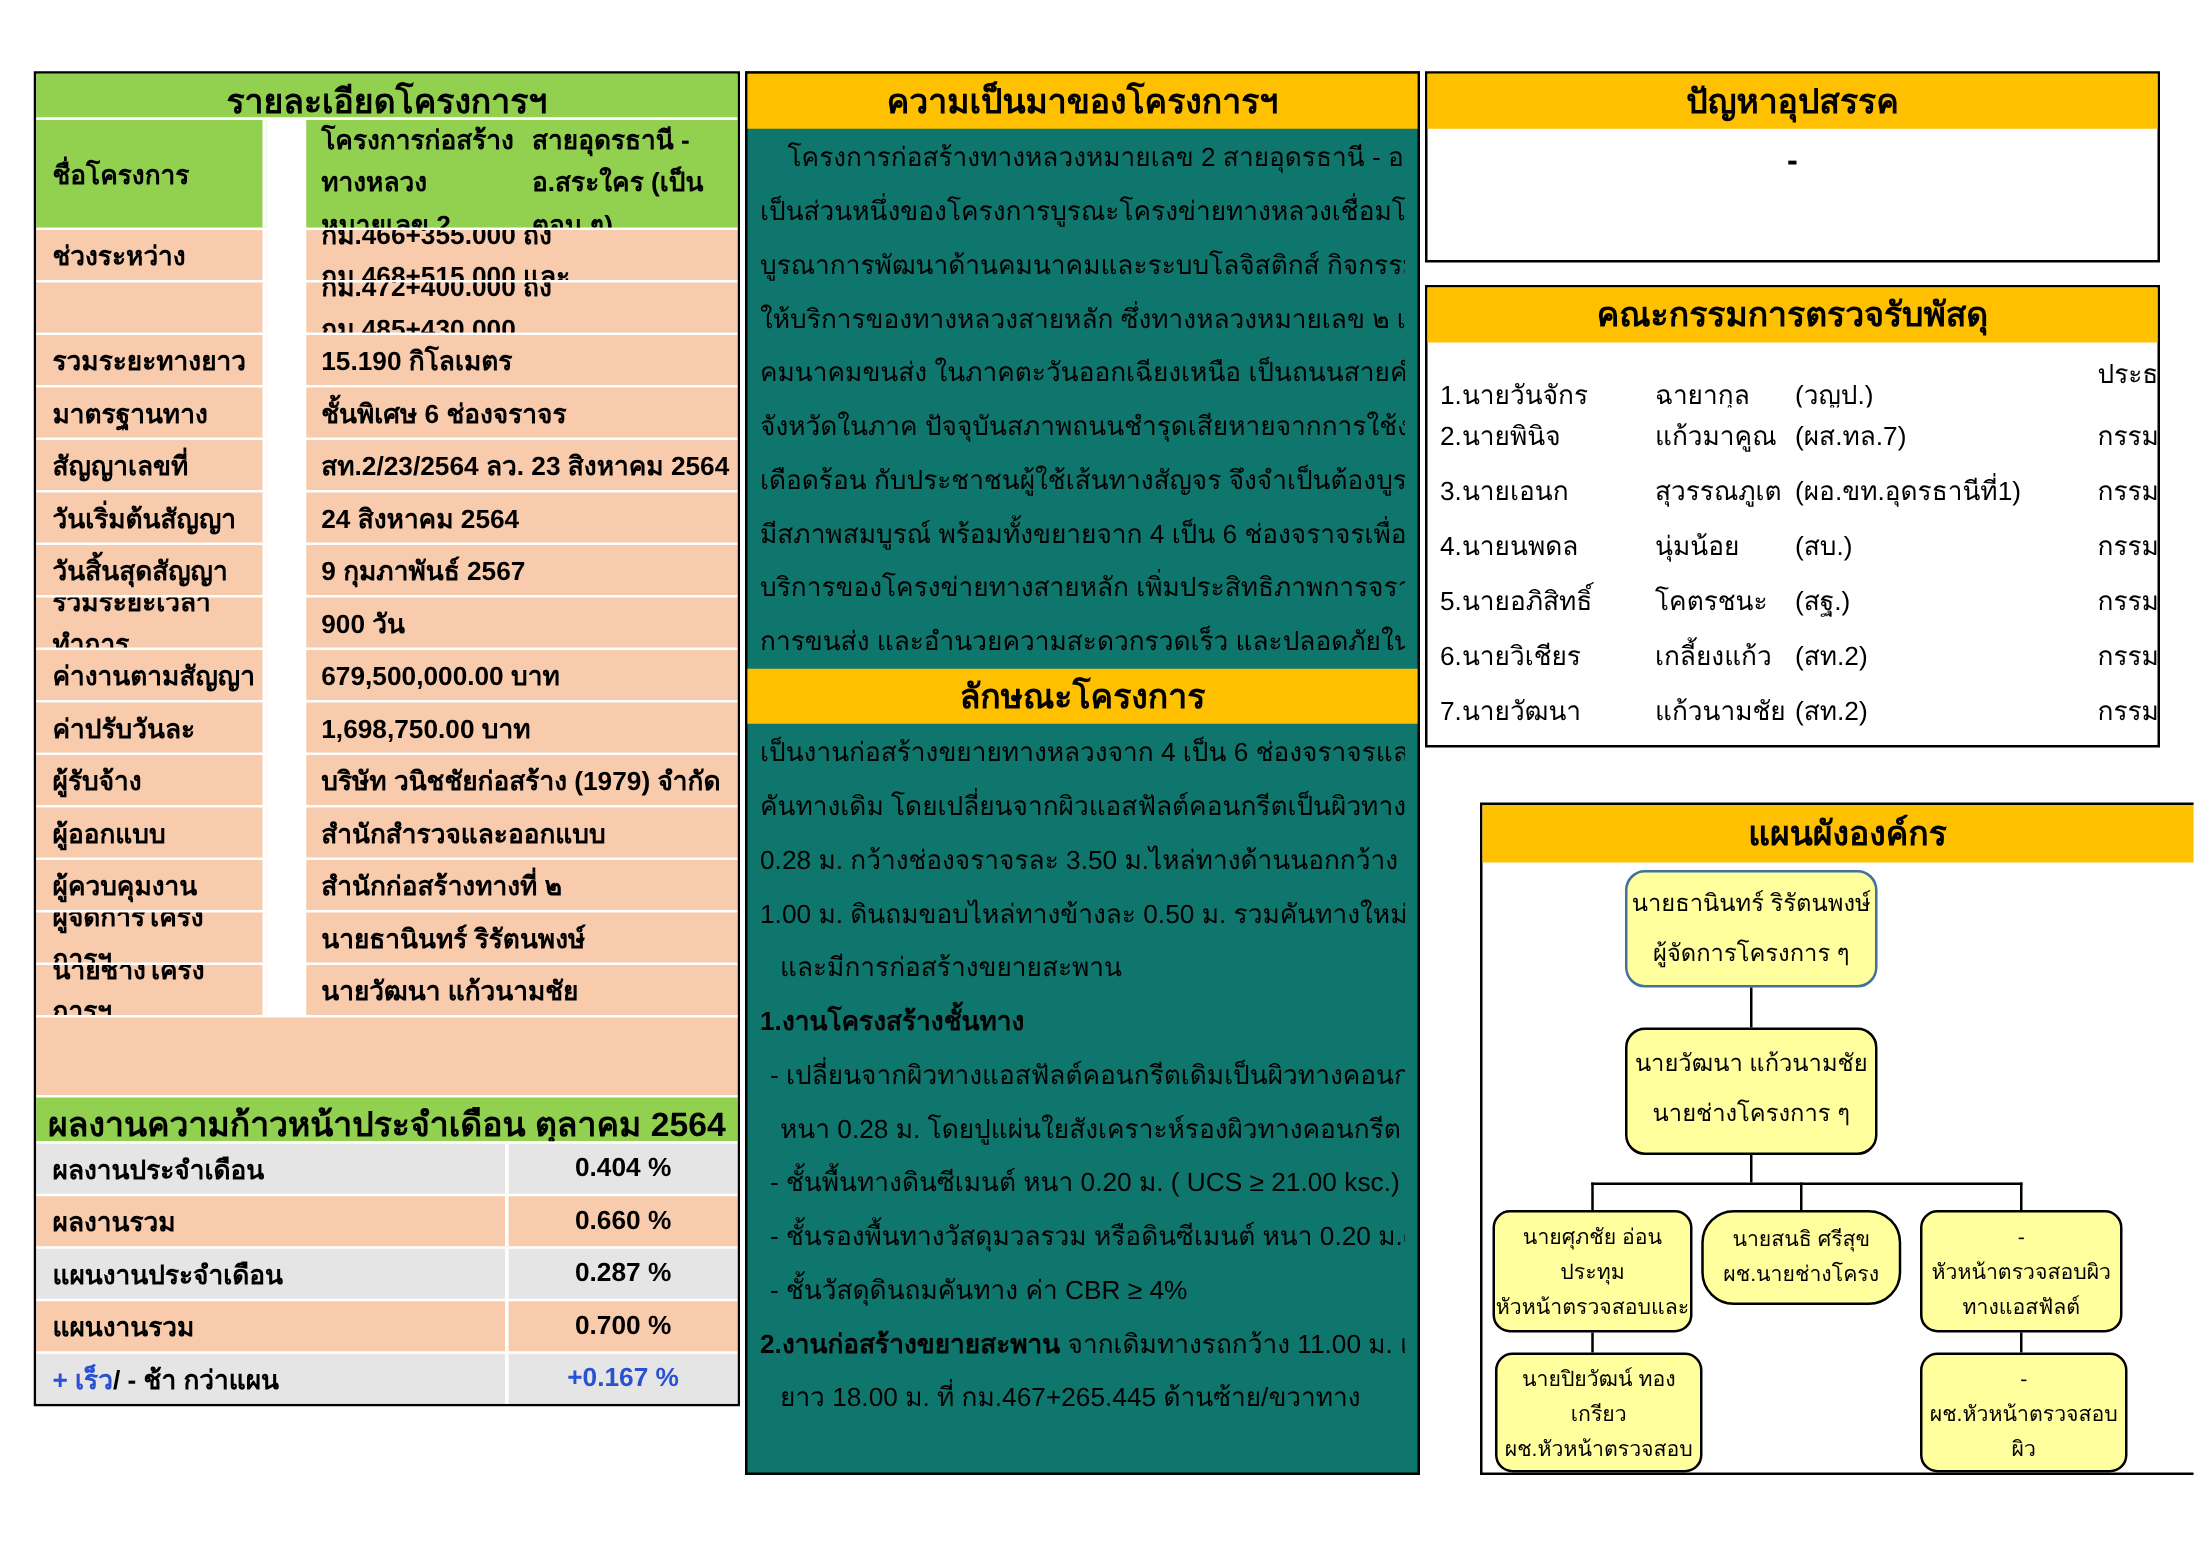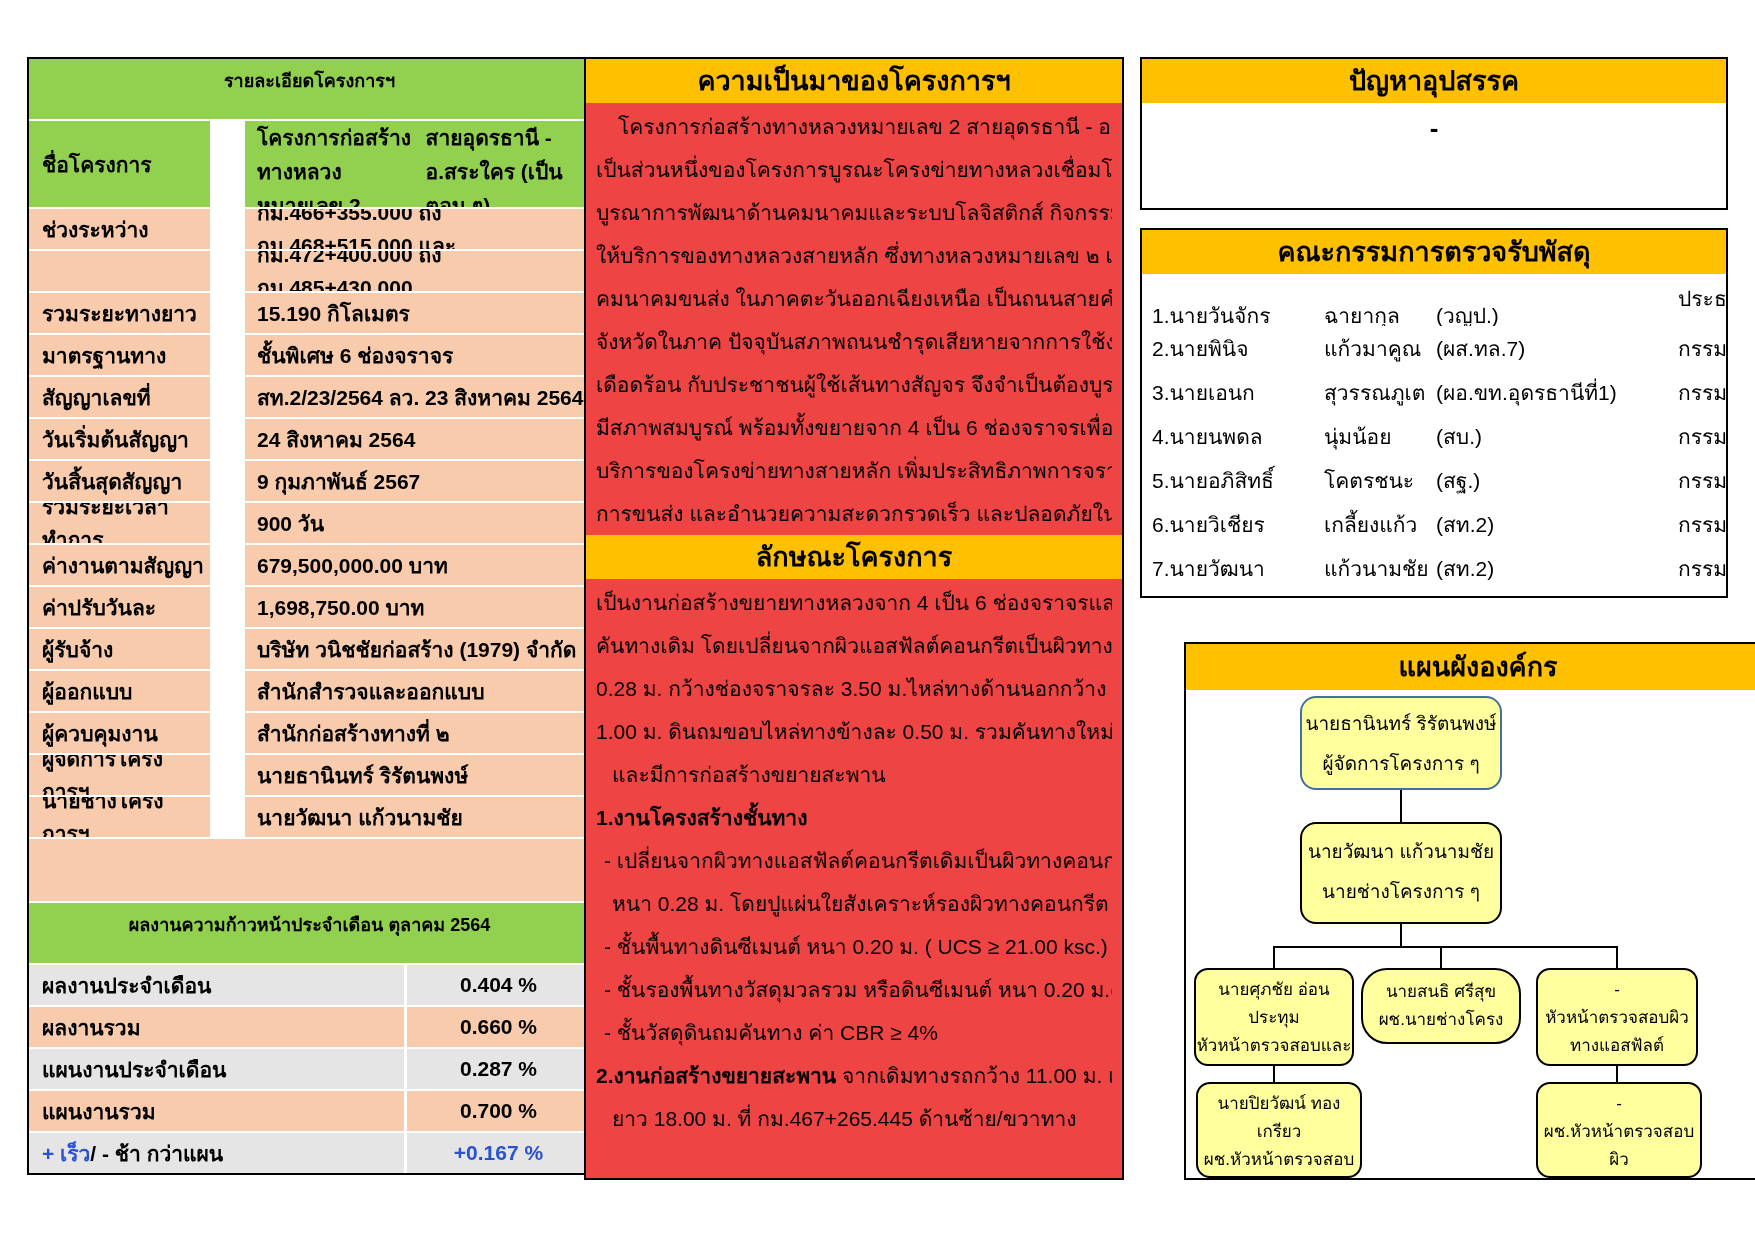--- a/index.html
+++ b/index.html
@@ -2,22 +2,22 @@
 <html><head>
 <meta charset="utf-8">
 <style>
   html,body{margin:0;padding:0;background:#ffffff;}
   .page{position:relative;width:1755px;height:1241px;background:#ffffff;overflow:hidden;
         font-family:"Liberation Sans","DejaVu Sans",sans-serif;color:#000;}
   .panel{position:absolute;top:57px;box-sizing:border-box;}
 
   
   .left{left:27px;width:565px;border:2px solid #000;background:#fff;}
-  .hdr-green{background:#92D050;font-size:18px;font-weight:700;text-align:center;
-             height:60px;line-height:44px;overflow:hidden;}
+  .hdr-green{background:#92D050;font-size:27px;font-weight:700;text-align:center;
+             height:35px;line-height:44px;overflow:hidden;}
   .trow{display:flex;border-top:2px solid #fff;gap:32px;}
   .trow .lbl{width:184px;padding:0 0 0 13px;box-sizing:border-box;border-right:3px solid #fff;
              display:flex;align-items:center;font-size:21px;font-weight:600;overflow:hidden;}
   .trow .val{flex:1;padding-left:12px;display:flex;align-items:center;font-size:21px;
              font-weight:600;overflow:hidden;}
   .row-peach .lbl,.row-peach .val{background:#F8CBAD;}
   .row-h{height:40px;}
   .name-row .lbl,.name-row .val{background:#92D050;}
   .name-row{height:86px;}
   .name-row .val{flex-direction:row;align-items:flex-start;justify-content:center;line-height:34px;}
@@ -25,21 +25,21 @@
   .prow{display:flex;border-top:2px solid #fff;height:40px;}
   .prow .plbl{width:378px;border-right:3px solid #fff;padding-left:13px;box-sizing:border-box;
               display:flex;align-items:center;font-size:21px;font-weight:600;overflow:hidden;}
   .prow .pval{flex:1;display:flex;align-items:center;justify-content:center;
               font-size:21px;font-weight:600;overflow:hidden;}
   .p-light .plbl,.p-light .pval{background:#e5e5e5;}
   .p-dark .plbl,.p-dark .pval{background:#F8CBAD;}
   .blue{color:#2951D1;}
 
   
-  .mid{left:584px;width:540px;height:1123px;border:2px solid #000;background:#ef4444;}
+  .mid{left:596px;width:540px;height:1123px;border:2px solid #000;background:#0f766e;}
   .hdr-gold{background:#FFC000;font-size:27px;font-weight:700;text-align:center;
             height:44px;line-height:44px;overflow:hidden;}
   .mid-body{padding:2px 10px 0 10px;}
   .mline{font-size:21px;line-height:43px;height:43px;white-space:nowrap;overflow:hidden;}
   .indent1{padding-left:22px;}
   .cline{font-size:21px;line-height:43px;height:43px;white-space:nowrap;overflow:hidden;}
   .ind-a{padding-left:8px;}
   .ind-b{padding-left:16px;}
   .cline b{font-weight:700;}
 

